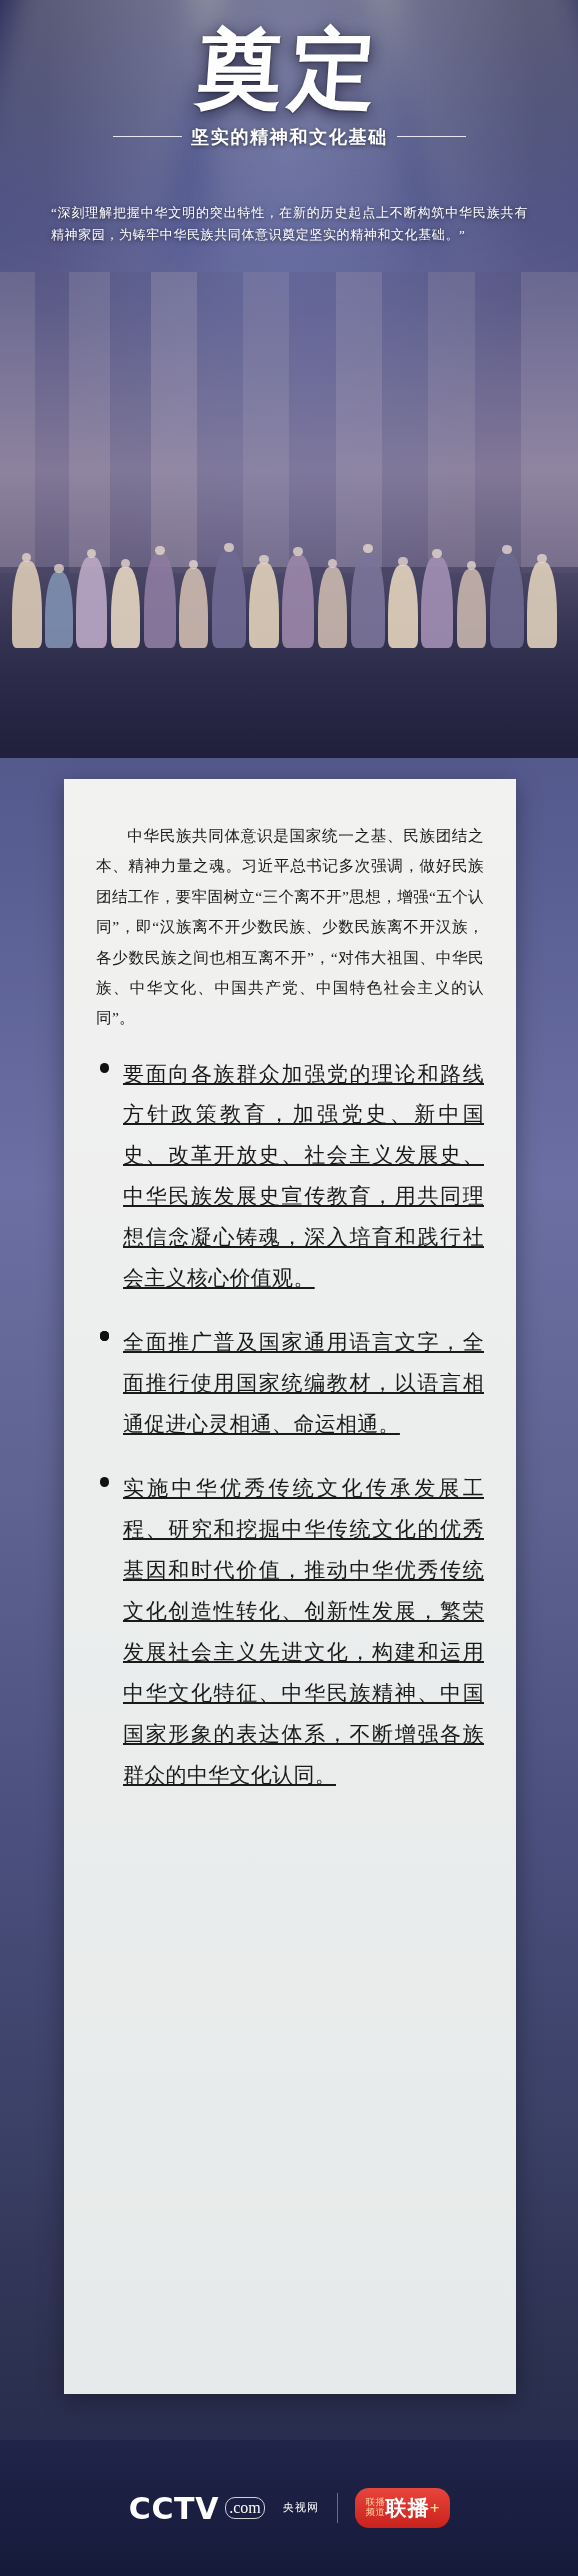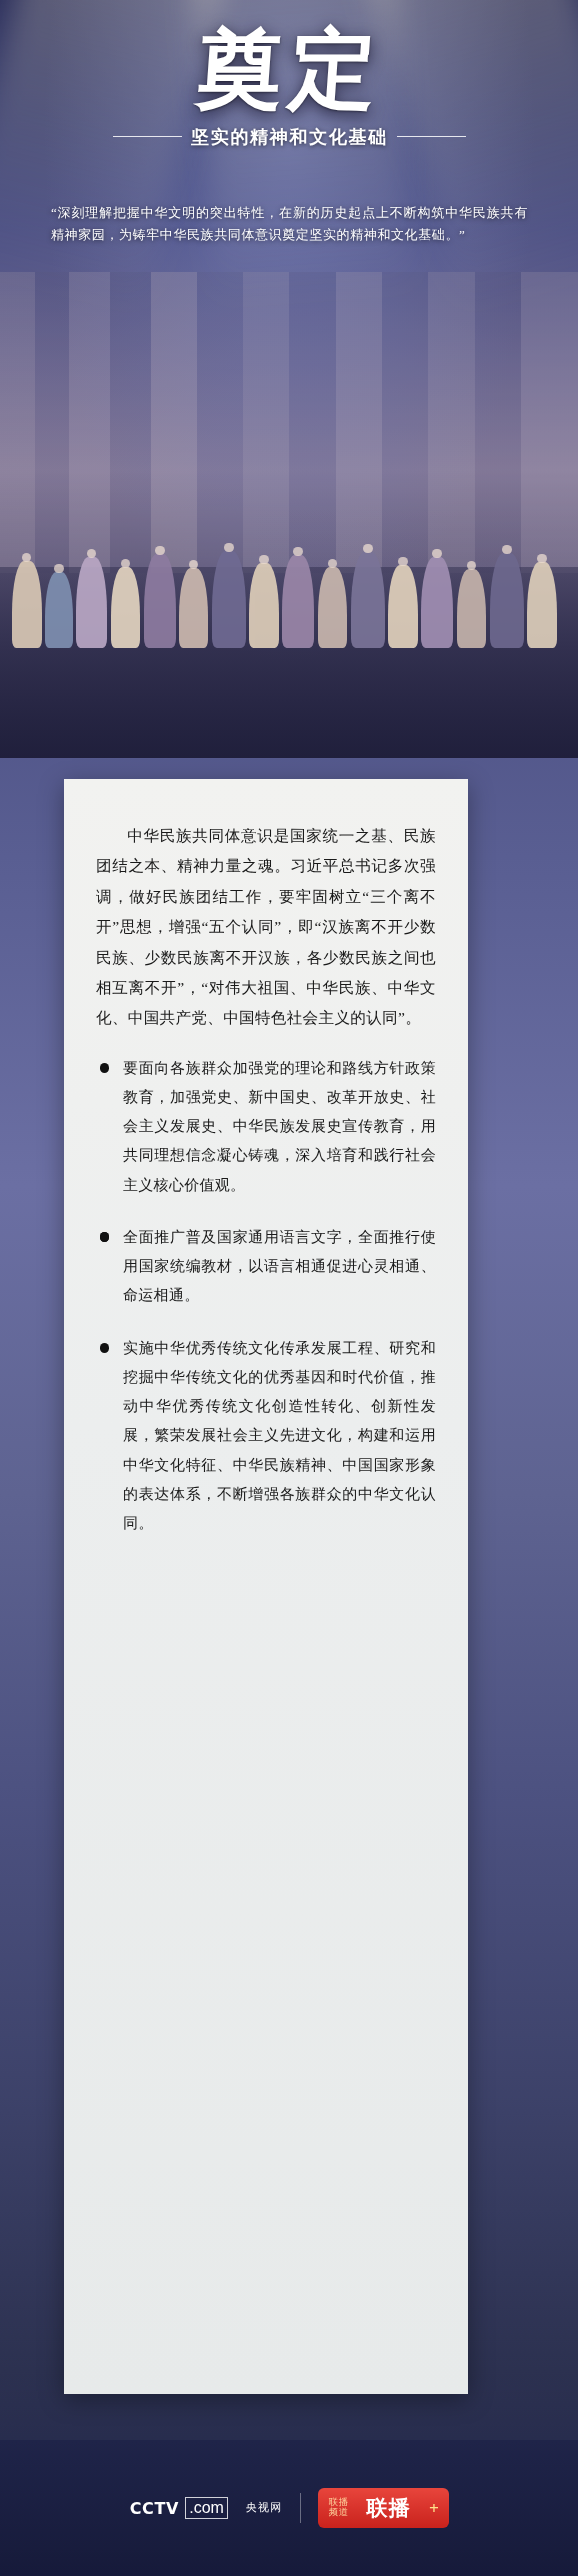--- a/index.html
+++ b/index.html
@@ -89,75 +89,76 @@
     font-size:13px;
     line-height:1.72;
     letter-spacing:0.6px;
     text-align:justify;
     text-shadow:0 1.2px 5.8px rgba(0,0,0,.65);
   }
 
   
   .card {
     position:absolute;
-    top:779px; left:64px; width:404px;
+    top:779px; left:64px; width:452px;
     min-height:1615px;
     background: linear-gradient(180deg,#f2f2f0 0%, #eceeee 40%, #e7eaea 100%);
     box-shadow: 0 5.8px 23px rgba(0,0,0,.35);
     padding: 42px 32px 41px 32px;
   }
   .para {
     font-size:15.6px;
     line-height:1.95;
     color:#1a1a1a;
     text-align:justify;
     text-indent:2em;
     margin-bottom:19.7px;
     letter-spacing:0.3px;
   }
   .bullets { list-style:none; margin-top:8px; }
   .bullet-item {
     position:relative;
     padding-left:27px;
     margin-bottom:23px;
-    font-size:15px;
+    font-size:21px;
     line-height:1.95;
     color:#1a1a1a;
     text-align:justify;
     letter-spacing:0.3px;
+    text-decoration:underline;
   }
   .bullet-item .dot {
     position:absolute; left:3.5px; top:9.3px;
     width:9.8px; height:9.8px; border-radius:50%;
     background:#111;
   }
 
   
   .footer {
     position:absolute; left:0; right:0; bottom:0; height:136px;
     background: linear-gradient(180deg,#1f2449 0%, #161a3a 100%);
     display:flex; align-items:center; justify-content:center; gap:17.4px;
   }
   .cctv-logo { display:flex; align-items:center; gap:5.8px; }
   .cctv-mark {
     font-family:"DejaVu Sans", sans-serif;
-    font-weight:700; font-size:16px; color:#ffffff; letter-spacing:0.6px;
+    font-weight:700; font-size:30px; color:#ffffff; letter-spacing:0.6px;
   }
   .cctv-dotcom {
-    font-family:Liberation Sans, sans-serif;
+    font-family:Liberation Serif, serif;
     font-size:16px; color:#ffffff;
     border:1.2px solid rgba(255,255,255,.8);
-    border-radius:0; padding:0.6px 3.5px;
+    border-radius:10px; padding:0.6px 3.5px;
   }
   .cctv-cn { display:flex; flex-direction:column; line-height:1.08; color:#fff; font-size:11px; letter-spacing:1.2px; }
   .divider-v { width:1.2px; height:30px; background:rgba(255,255,255,.35); }
   .lianbo {
-    display:flex; align-items:center; gap:18px;
+    display:flex; align-items:center; gap:0;
     background:linear-gradient(180deg,#e8453c,#c9221c);
-    border-radius:6px; padding:5.8px 10.4px;
+    border-radius:14px; padding:5.8px 10.4px;
   }
   .lianbo .tv { font-size:9.3px; color:#ffd9a0; line-height:1.05; letter-spacing:0.6px; }
   .lianbo .name { font-size:21px; color:#ffffff; font-weight:700; letter-spacing:1.2px; }
   .lianbo .plus { font-size:17.4px; color:#ffe08a; font-weight:700; }
 </style>
 </head>
 <body>
 
 <div class="page">
 

